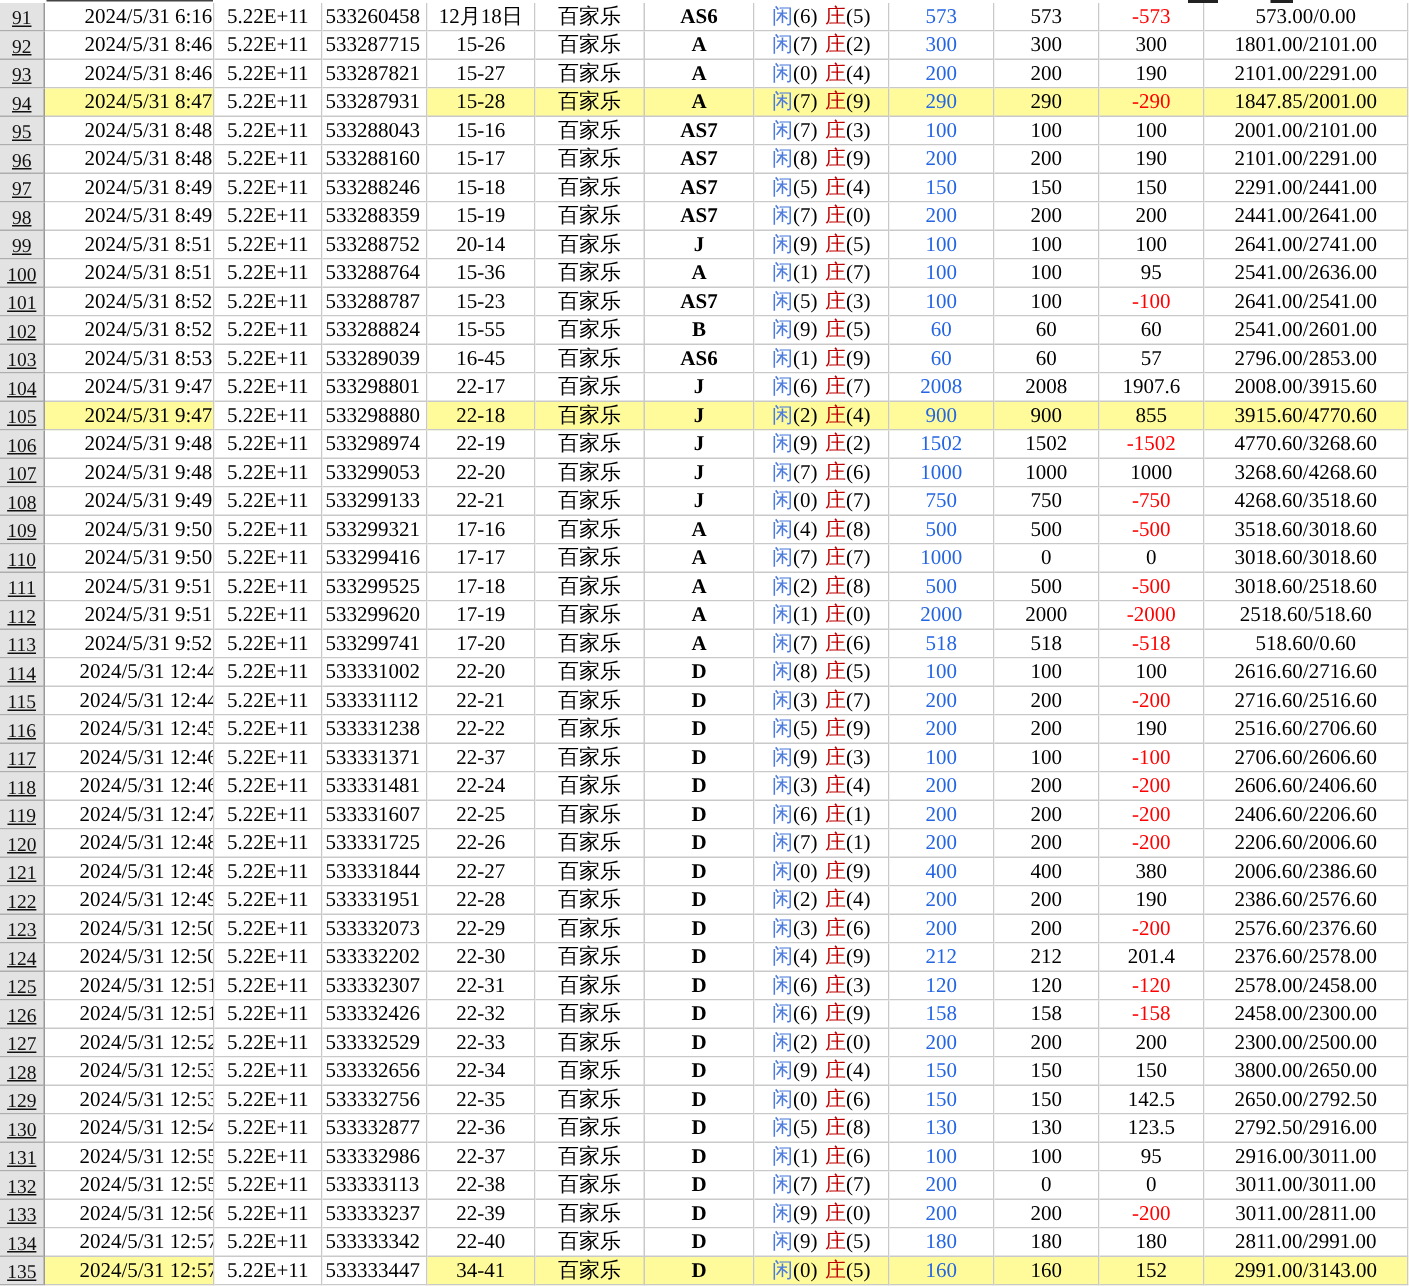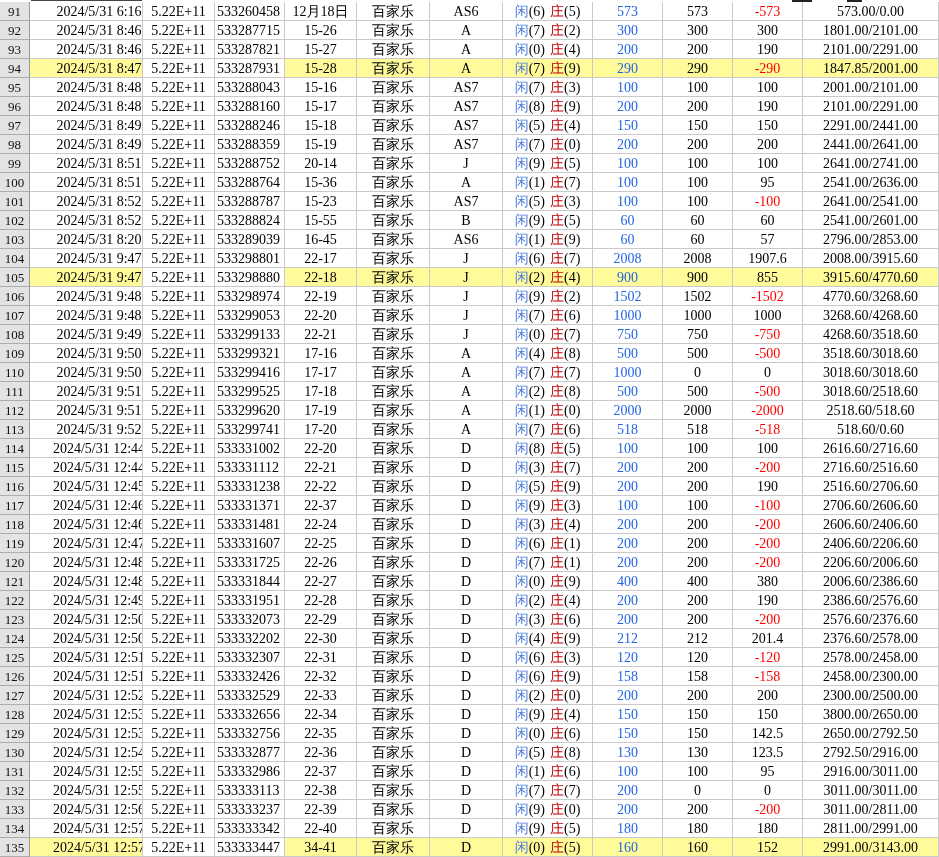--- a/index.html
+++ b/index.html
@@ -32,28 +32,28 @@
     border-right:1px solid var(--grid);
     border-bottom:1px solid var(--grid);
     display:flex;align-items:center;justify-content:center;
     font-size:14px;line-height:17px;white-space:nowrap;overflow:hidden;
     color:var(--text);background:#fff;
   }
   .rowhead{
     width:30px;background:var(--headbg);
     border-right:1px solid var(--headline);
     border-bottom:1px solid #adadad;
-    font-size:13px;color:#111;
+    font-size:13px;color:#111;text-decoration:underline;
   }
   .c-date{width:113px;padding-left:26px;}
   .c-sci{width:72px;}
   .c-id{width:70px;justify-content:flex-start;padding-left:2px;}
   .c-field{width:72px;}
   .c-game{width:73px;}
-  .c-table{width:73px;}
+  .c-table{width:73px;font-weight:bold;}
   .c-result{width:90px;}
   .c-bet{width:70px;color:var(--bet-blue);}
   .c-valid{width:70px;}
   .c-winloss{width:70px;}
   .c-balance{width:136px;text-align:center;}
   .hl{background:var(--hl);}
   .neg{color:var(--loss-red);}
   .p-char{color:var(--player-blue);}
   .b-char{color:var(--banker-red);}
   .res-gap{display:inline-block;width:5px;}
@@ -303,21 +303,21 @@
           <span class="b-char">庄</span>
           <span>(5)</span>
         </div>
         <div class="cell c-bet">60</div>
         <div class="cell c-valid">60</div>
         <div class="cell c-winloss">60</div>
         <div class="cell c-balance">2541.00/2601.00</div>
       </div>
       <div class="row">
         <div class="cell rowhead">103</div>
-        <div class="cell c-date">2024/5/31 8:20</div>
+        <div class="cell c-date">2024/5/31 8:53</div>
         <div class="cell c-sci">5.22E+11</div>
         <div class="cell c-id">533289039</div>
         <div class="cell c-field">16-45</div>
         <div class="cell c-game">百家乐</div>
         <div class="cell c-table">AS6</div>
         <div class="cell c-result">
           <span class="p-char">闲</span>
           <span>(1)</span>
           <span class="res-gap"></span>
           <span class="b-char">庄</span>

